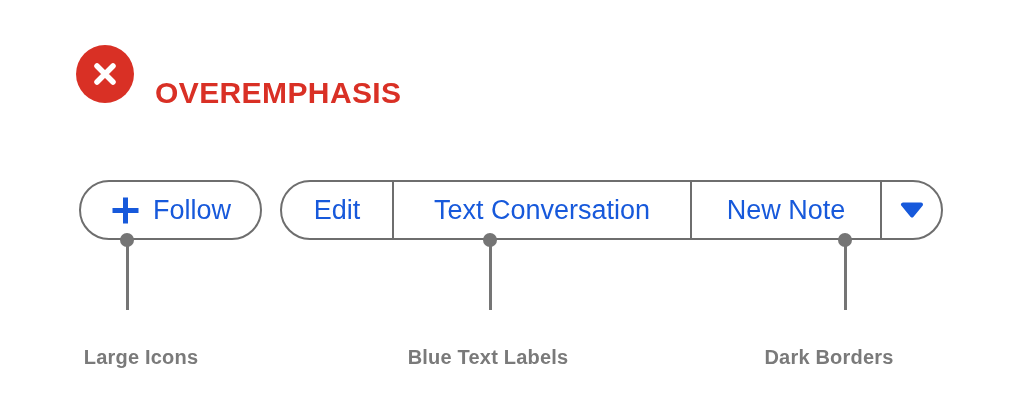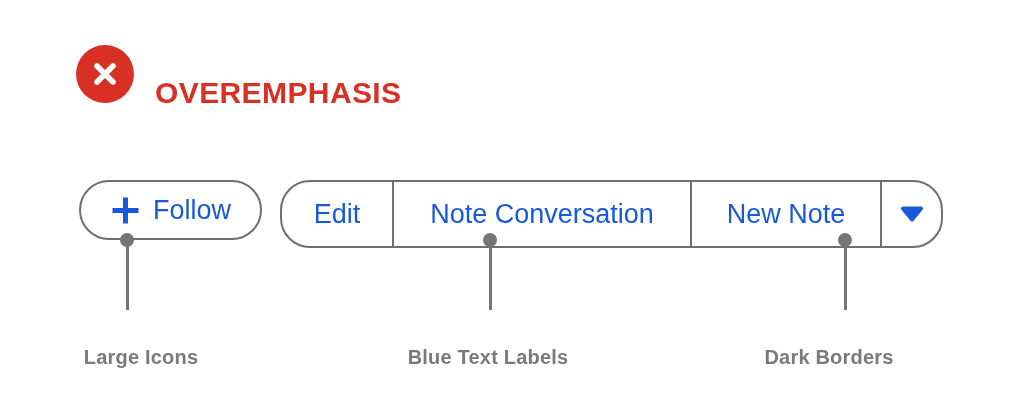--- a/index.html
+++ b/index.html
@@ -50,21 +50,21 @@
     display: flex; align-items: center; justify-content: center; gap: 12px;
     cursor: pointer;
   }
   .follow-btn .btn-label {
     color: var(--accent-blue);
     font-size: 27px; font-weight: 400;
     white-space: nowrap;
   }
   .segmented {
     position: absolute;
-    left: 280px; top: 180px; width: 663px; height: 68px;
+    left: 280px; top: 180px; width: 663px; height: 60px;
     background: var(--bg);
     border: 2px solid var(--border-gray);
     border-radius: 30px;
     display: flex; align-items: stretch;
     overflow: hidden;
   }
   .seg {
     display: flex; align-items: center; justify-content: center;
     cursor: pointer;
     color: var(--accent-blue);
@@ -125,21 +125,21 @@
       <path d="M15.5 2.5 V28.5 M2.5 15.5 H28.5" stroke="var(--accent-blue)" stroke-width="5" stroke-linecap="butt" fill="none"></path>
     </svg>
     <span class="btn-label">Follow</span>
   </div>
 
   <div class="segmented">
     <div class="seg seg-edit">
       <span>Edit</span>
     </div>
     <div class="seg seg-conv">
-      <span>Note Conversation</span>
+      <span>Text Conversation</span>
     </div>
     <div class="seg seg-note">
       <span>New Note</span>
     </div>
     <div class="seg seg-caret">
       <svg width="24" height="16" viewBox="0 0 24 16">
         <path d="M3 2.5 L21 2.5 L12 13.5 Z" fill="var(--accent-blue)" stroke="var(--accent-blue)" stroke-width="4" stroke-linejoin="round"></path>
       </svg>
     </div>
   </div>

